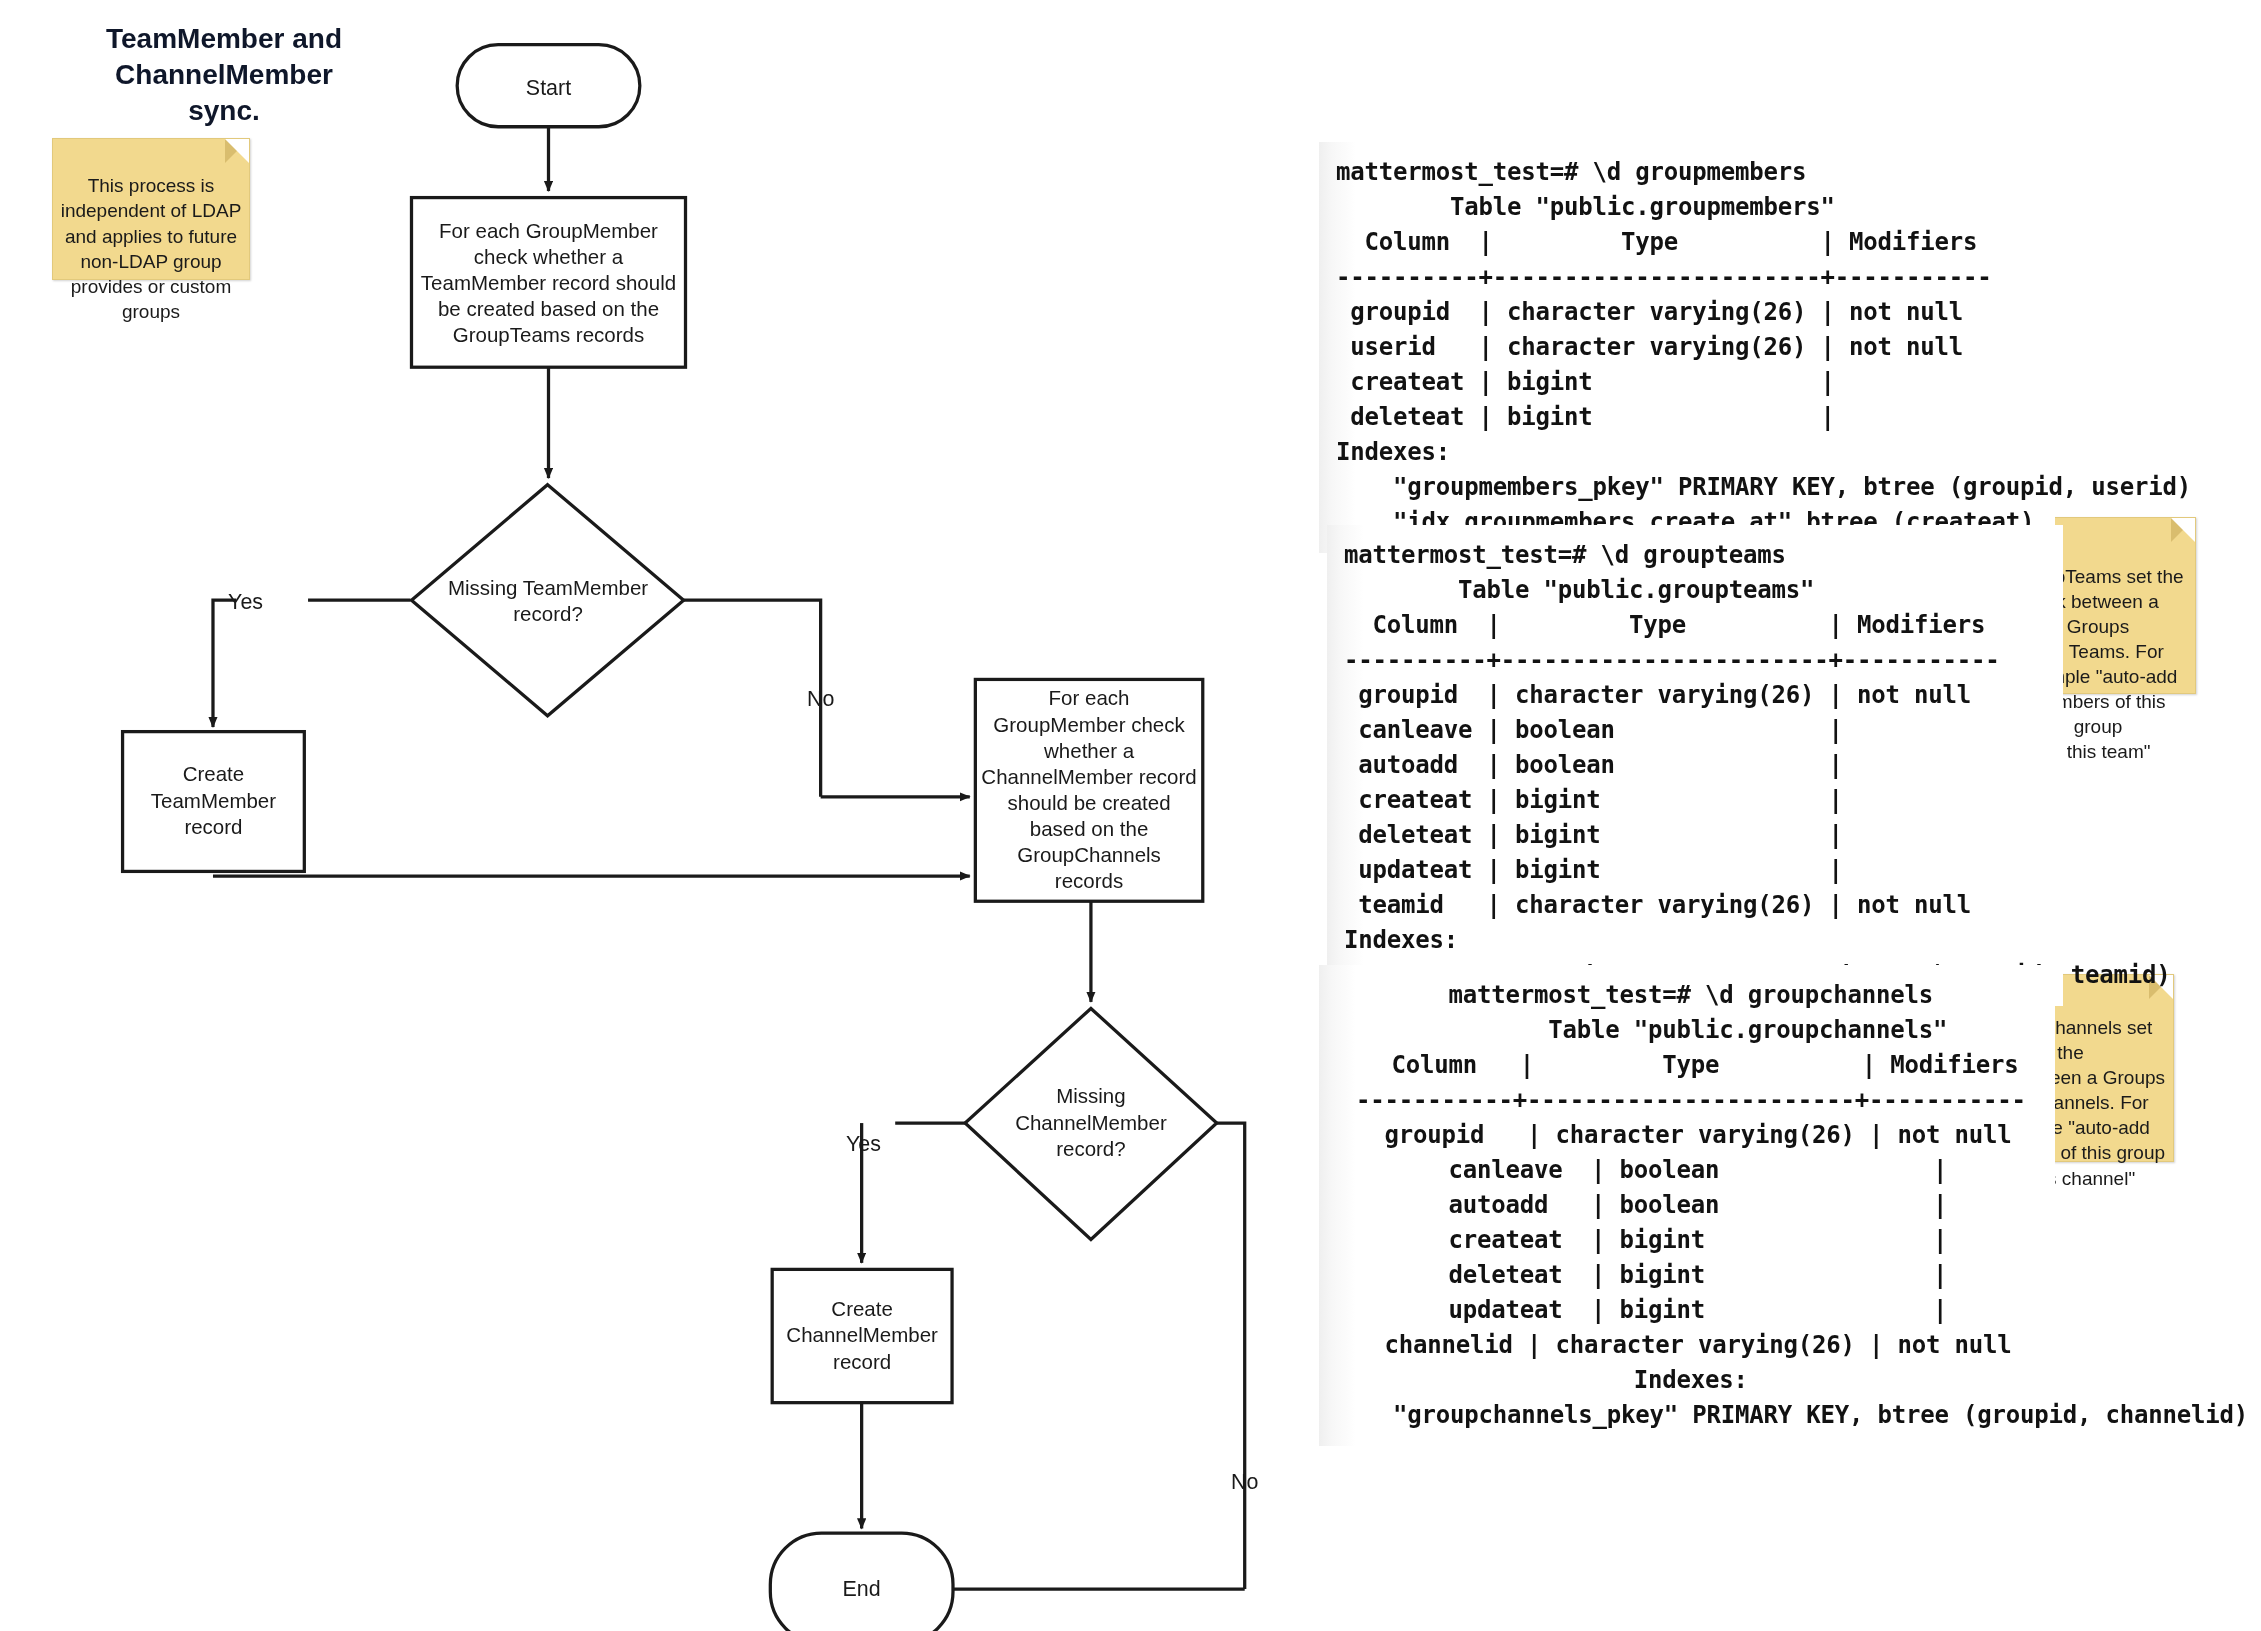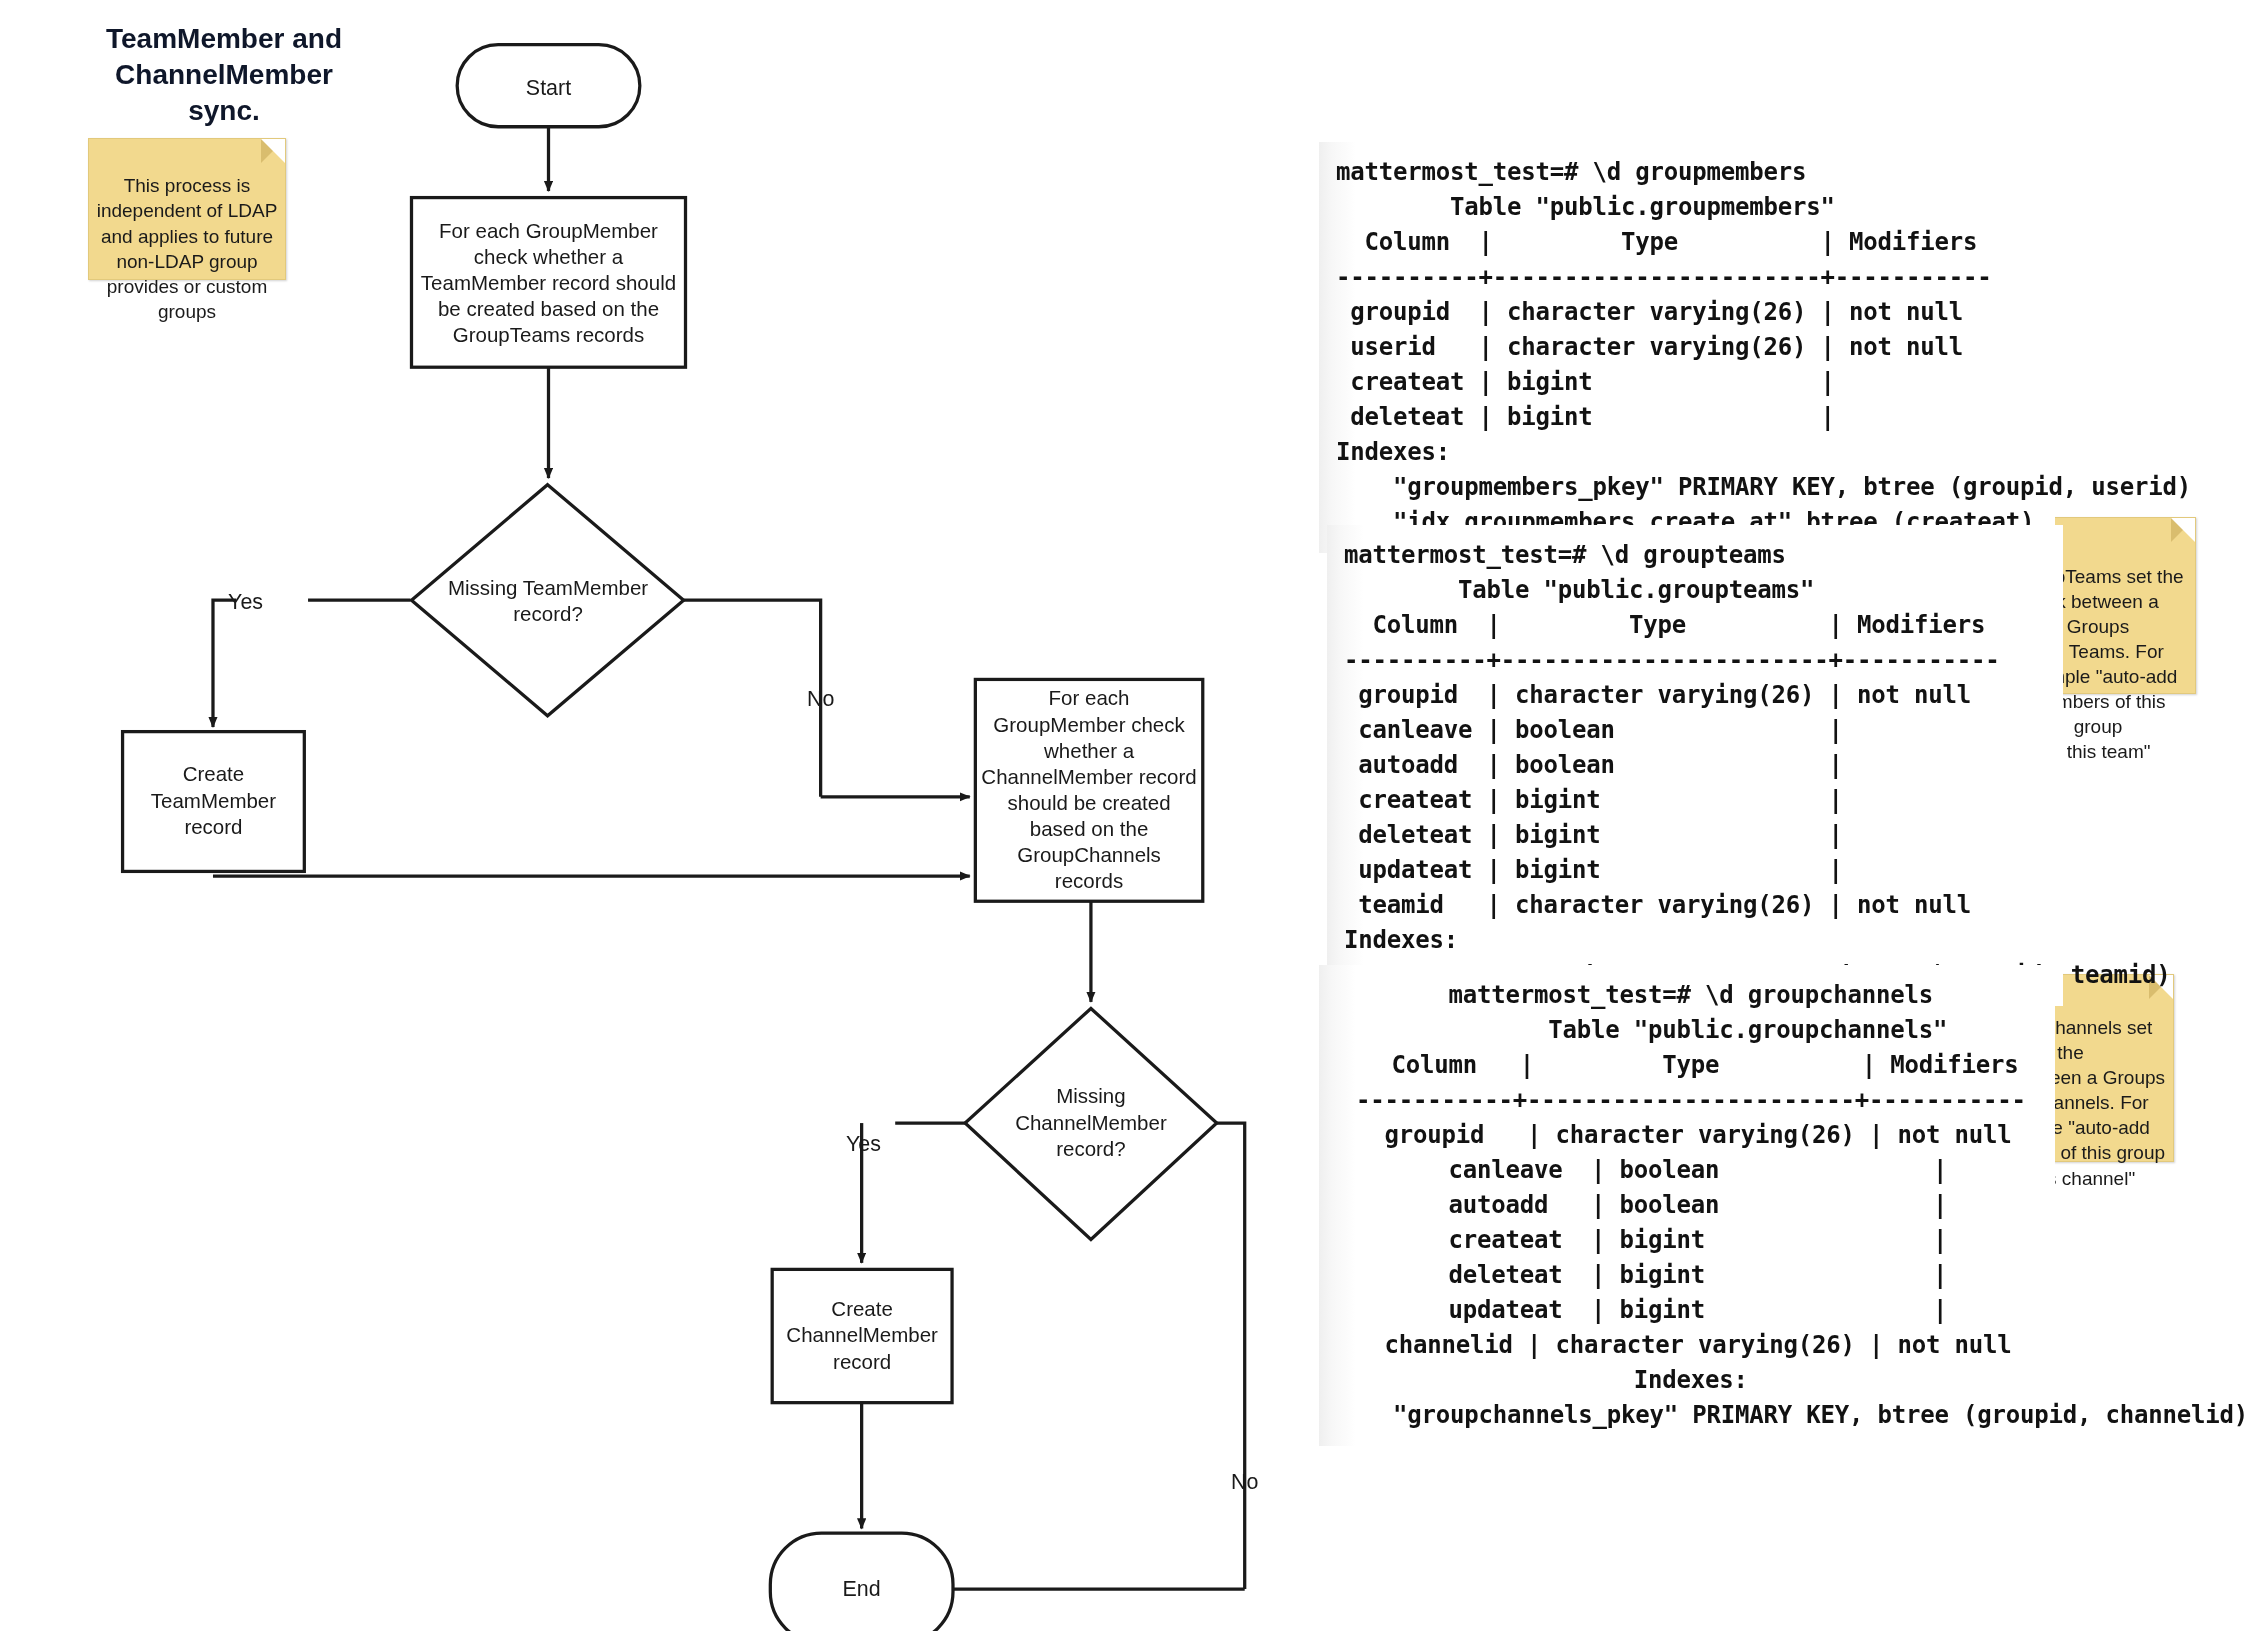--- a/index.html
+++ b/index.html
@@ -55,21 +55,21 @@
     border-top: 24px solid #ffffff;
   }
   .note .fold2 {
     position: absolute;
     right: 0;
     top: 0;
     width: 0; height: 0;
     border-left: 24px solid #d9bd6e;
     border-bottom: 24px solid transparent;
   }
-  #note-ldap   { left: 52px;  top: 138px; width: 198px; height: 142px; margin-left: 36px; }
+  #note-ldap   { left: 52px;  top: 138px; width: 198px; height: 142px; }
   #note-teams  { left: 2000px; top: 517px; width: 196px; height: 177px; padding-top: 20.5px;}
   #note-chans  { left: 1967px; top: 974px; width: 207px; height: 188px; padding-top: 15px;}
 
   
   .sqlblock {
     position: absolute;
     font-family: "DejaVu Sans Mono", monospace;
     font-size: 24px;
     line-height: 35px;
     color: #121212;

